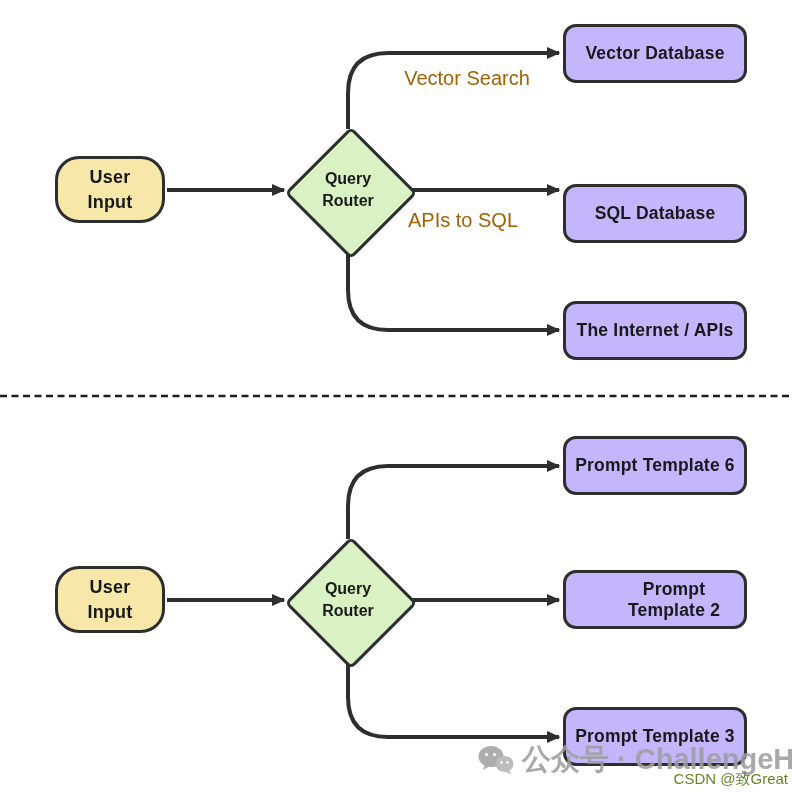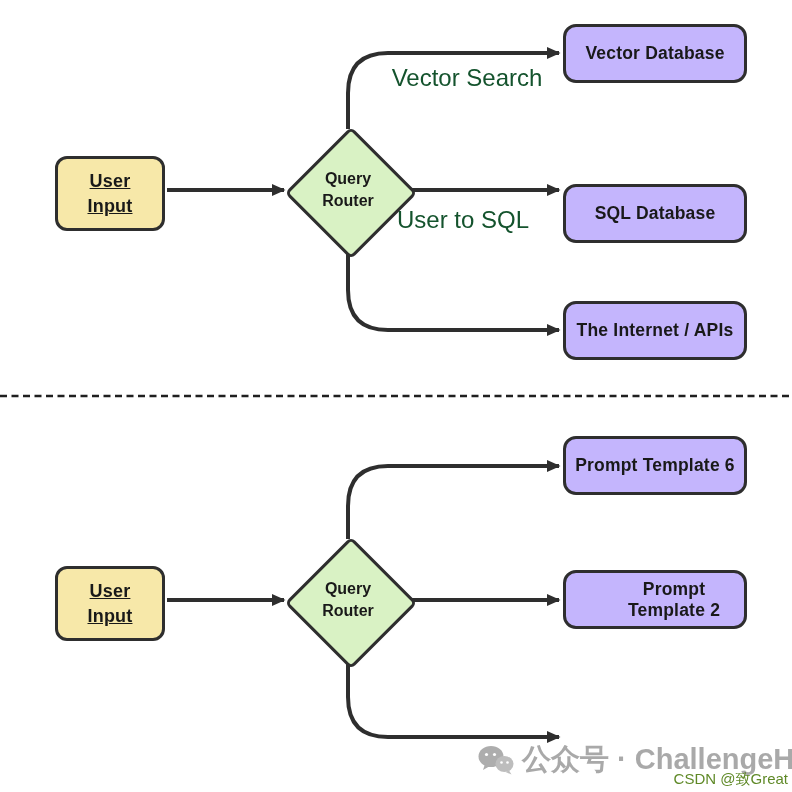--- a/index.html
+++ b/index.html
@@ -12,36 +12,36 @@
   svg.wires{position:absolute;left:0;top:0;width:792px;height:792px;pointer-events:none;}
 
   
   .node{
     position:absolute;box-sizing:border-box;
     border:3px solid #2e2e2e;
     display:flex;align-items:center;justify-content:center;
     text-align:center;font-weight:bold;color:#191919;
     letter-spacing:.2px;
   }
-  .node-cream{background:#f7e8a9;border-radius:12px;width:110px;height:75px;font-size:18px;line-height:1.35;text-decoration:underline;}
+  .node-cream{background:#f7e8a9;border-radius:24px;width:110px;height:67px;font-size:18px;line-height:1.35;}
   .node-peach{background:#c4b5fd;border-radius:13px;width:184px;height:59px;font-size:17.5px;}
   .diamond{
     position:absolute;width:88px;height:88px;
     background:#d9f2c4;border:3px solid #2e2e2e;border-radius:6px;
     transform:rotate(45deg);
   }
   .diamond-label{
     position:absolute;width:120px;height:60px;
     display:flex;align-items:center;justify-content:center;text-align:center;
     font-weight:bold;color:#191919;font-size:16px;line-height:1.35;
   }
   .edge-label{
     position:absolute;width:170px;height:28px;
     display:flex;align-items:center;justify-content:center;
-    font-size:24px;color:#14532d;font-weight:normal;
+    font-size:20px;color:#a16207;font-weight:normal;
   }
 
   
   .watermark{
     position:absolute;left:478px;top:740px;
     display:flex;align-items:center;gap:8px;
     color:#9e9e9e;font-size:29px;font-weight:bold;opacity:.88;
     white-space:nowrap;
   }
   .csdn-mark{
@@ -93,21 +93,21 @@
     <span>Vector Database</span>
   </div>
   <div class="node node-peach" style="left:563px;top:160px;margin-top:24px;">
     <span>SQL Database</span>
   </div>
   <div class="node node-peach" style="left:563px;top:301px;">
     <span>The Internet / APIs</span>
   </div>
 
   <div class="edge-label" style="left:382px;top:64px;">Vector Search</div>
-  <div class="edge-label" style="left:378px;top:206px;">User to SQL</div>
+  <div class="edge-label" style="left:378px;top:206px;">APIs to SQL</div>
 
   <div class="node node-cream" style="left:55px;top:566px;">
     <div>
       <div>User</div>
       <div>Input</div>
     </div>
   </div>
 
   <div class="diamond" style="left:304px;top:556px;"></div>
   <div class="diamond-label" style="left:288px;top:570px;">
@@ -116,20 +116,23 @@
       <div>Router</div>
     </div>
   </div>
 
   <div class="node node-peach" style="left:563px;top:436px;">
     <span>Prompt Template 6</span>
   </div>
   <div class="node node-peach" style="left:563px;top:570px;padding-left:38px;">
     <span>Prompt Template 2</span>
   </div>
+  <div class="node node-peach" style="left:563px;top:707px;">
+    <span>Prompt Template 3</span>
+  </div>
 
   <div class="watermark">
     <svg width="36" height="30" viewBox="0 0 36 30">
       <ellipse cx="13" cy="11.5" rx="12.5" ry="10.5" fill="#a2a2a2"></ellipse>
       <path d="M7 19 L5 25 L12 21 Z" fill="#a2a2a2"></path>
       <circle cx="8.5" cy="9.5" r="1.6" fill="#ffffff"></circle>
       <circle cx="16.5" cy="9.5" r="1.6" fill="#ffffff"></circle>
       <ellipse cx="26.5" cy="19" rx="9" ry="8" fill="#b5b5b5"></ellipse>
       <path d="M31 25.5 L33.5 29.5 L27.5 27 Z" fill="#b5b5b5"></path>
       <circle cx="23.5" cy="17.5" r="1.3" fill="#ffffff"></circle>

